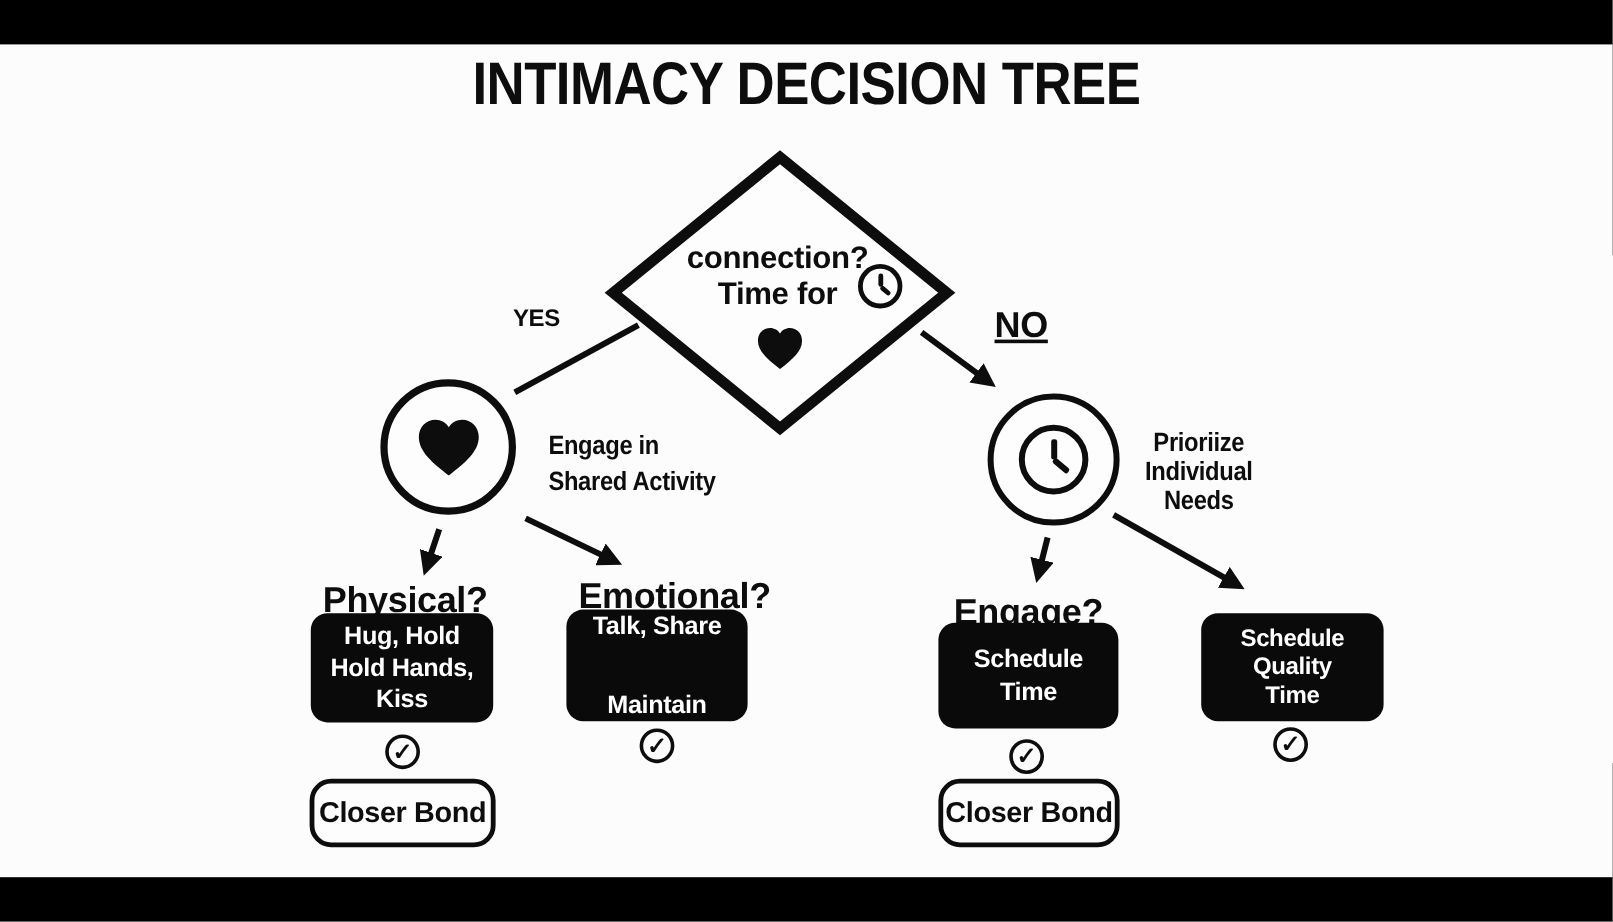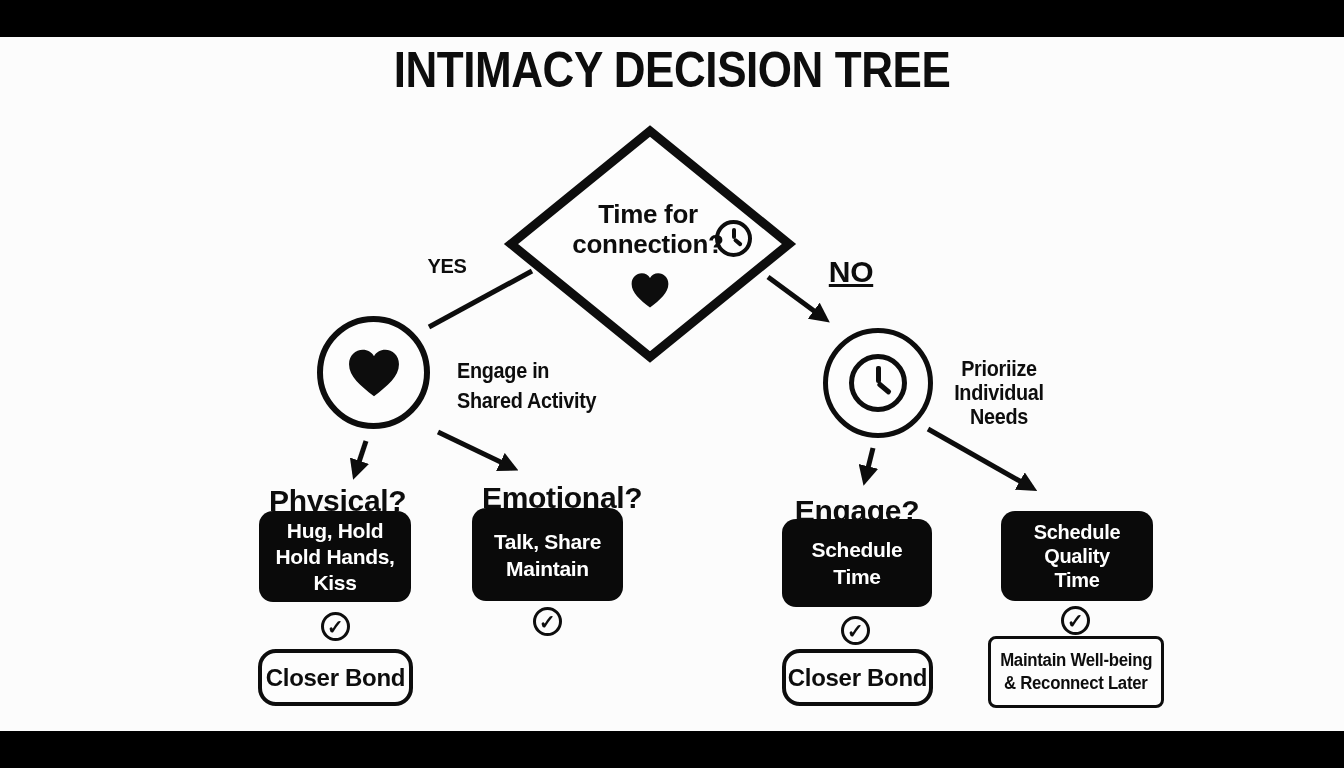--- a/index.html
+++ b/index.html
@@ -37,21 +37,21 @@
   .emotional-lbl { left:482px; top:481px; }
   .later-lbl     { left:792px; top:494px; }
 
   .nodebox {
     position:absolute; box-sizing:border-box;
     background:#0a0a0a; color:#fff; border-radius:14px;
     display:flex; flex-direction:column; align-items:center; justify-content:center;
     font-weight:bold; text-align:center; letter-spacing:-0.3px;
   }
   .box-physical  { left:259px;  top:511px; width:152px; height:91px; font-size:21px; line-height:26px; }
-  .box-emotional { left:472px;  top:508px; width:151px; height:93px; font-size:21px; line-height:27px; }
+  .box-emotional { left:472px;  top:508px; width:151px; height:93px; font-size:21px; line-height:27px;justify-content:space-between; }
   .box-schedule  { left:782px;  top:519px; width:150px; height:88px; font-size:21px; line-height:27px; }
   .box-quality   { left:1001px; top:511px; width:152px; height:90px; font-size:20px; line-height:24px; }
 
   .check {
     position:absolute; box-sizing:border-box; width:29px; height:29px;
     border:3px solid #0d0d0d; border-radius:50%;
     display:flex; align-items:center; justify-content:center;
     font-size:20px; font-weight:bold; line-height:1; background:transparent;
   }
   .check-1 { left:321px;  top:612px; }
@@ -111,22 +111,22 @@
     <polygon points="650,131 789,244 650,357 511,244" fill="#fdfdfd" stroke="#0d0d0d" stroke-width="9"></polygon>
     <line x1="532" y1="271" x2="429" y2="327" stroke="#0d0d0d" stroke-width="5"></line>
     <line x1="768" y1="277" x2="825" y2="319" stroke="#0d0d0d" stroke-width="5" marker-end="url(#ah)"></line>
     <line x1="366" y1="441" x2="355" y2="474" stroke="#0d0d0d" stroke-width="5" marker-end="url(#ah)"></line>
     <line x1="438" y1="432" x2="513" y2="468" stroke="#0d0d0d" stroke-width="5" marker-end="url(#ah)"></line>
     <line x1="873" y1="448" x2="865" y2="480" stroke="#0d0d0d" stroke-width="5" marker-end="url(#ah)"></line>
     <line x1="928" y1="429" x2="1032" y2="488" stroke="#0d0d0d" stroke-width="5" marker-end="url(#ah)"></line>
   </svg>
 
   <div class="lbl center decision-text">
+    <div>connection?</div>
     <div>Time for</div>
-    <div>connection?</div>
   </div>
   <div class="clock-face clock-small">
     <div class="hand hand-minute"></div>
     <div class="hand hand-hour"></div>
   </div>
   <svg class="heart-diamond" width="40" height="36" viewBox="0 0 32 29">
     <path class="ink" d="M16 28.6 C8 22.4 1.2 16.8 1.2 9.6 C1.2 4.4 5 1 9.4 1 C12.2 1 14.8 2.5 16 4.8 C17.2 2.5 19.8 1 22.6 1 C27 1 30.8 4.4 30.8 9.6 C30.8 16.8 24 22.4 16 28.6 Z"></path>
   </svg>
 
   <div class="lbl center yes-lbl">YES</div>
@@ -181,18 +181,14 @@
   <div class="check check-2">✓</div>
   <div class="check check-3">✓</div>
   <div class="check check-4">✓</div>
 
   <div class="outcome outcome-1">
     <div>Closer Bond</div>
   </div>
   <div class="outcome outcome-2">
     <div>Closer Bond</div>
   </div>
-  <div class="outcome outcome-3">
-    <div class="oline">Maintain Well-being</div>
-    <div class="oline">&amp; Reconnect Later</div>
-  </div>
 
 </div>
 
 </body></html>

